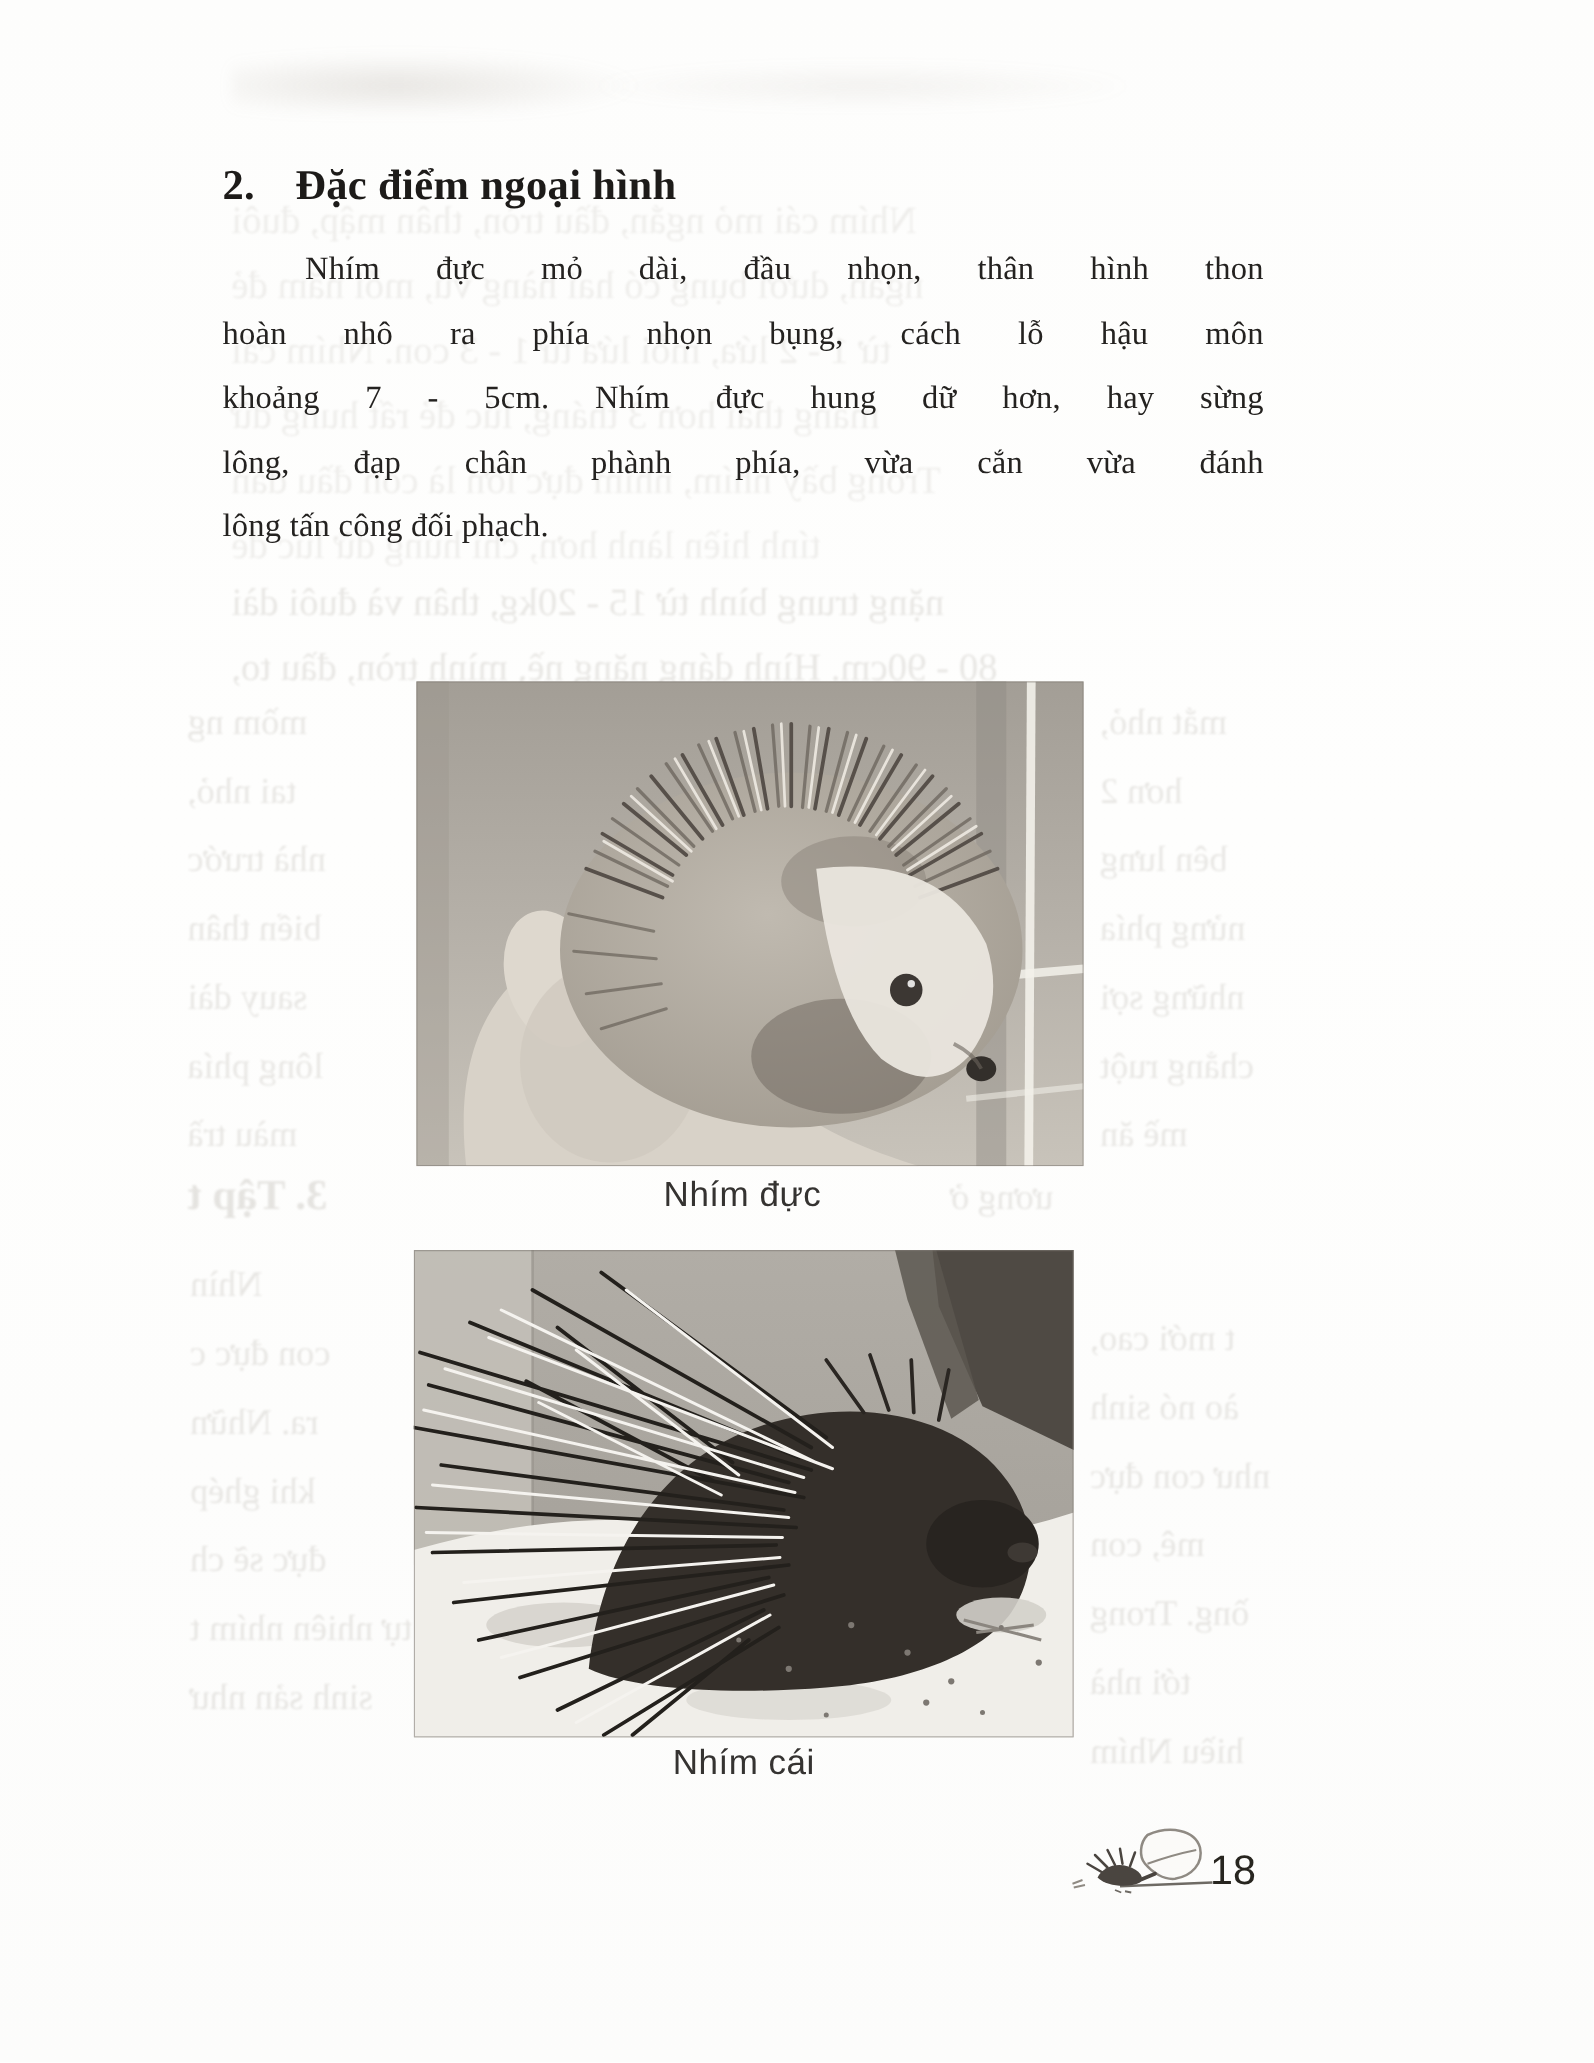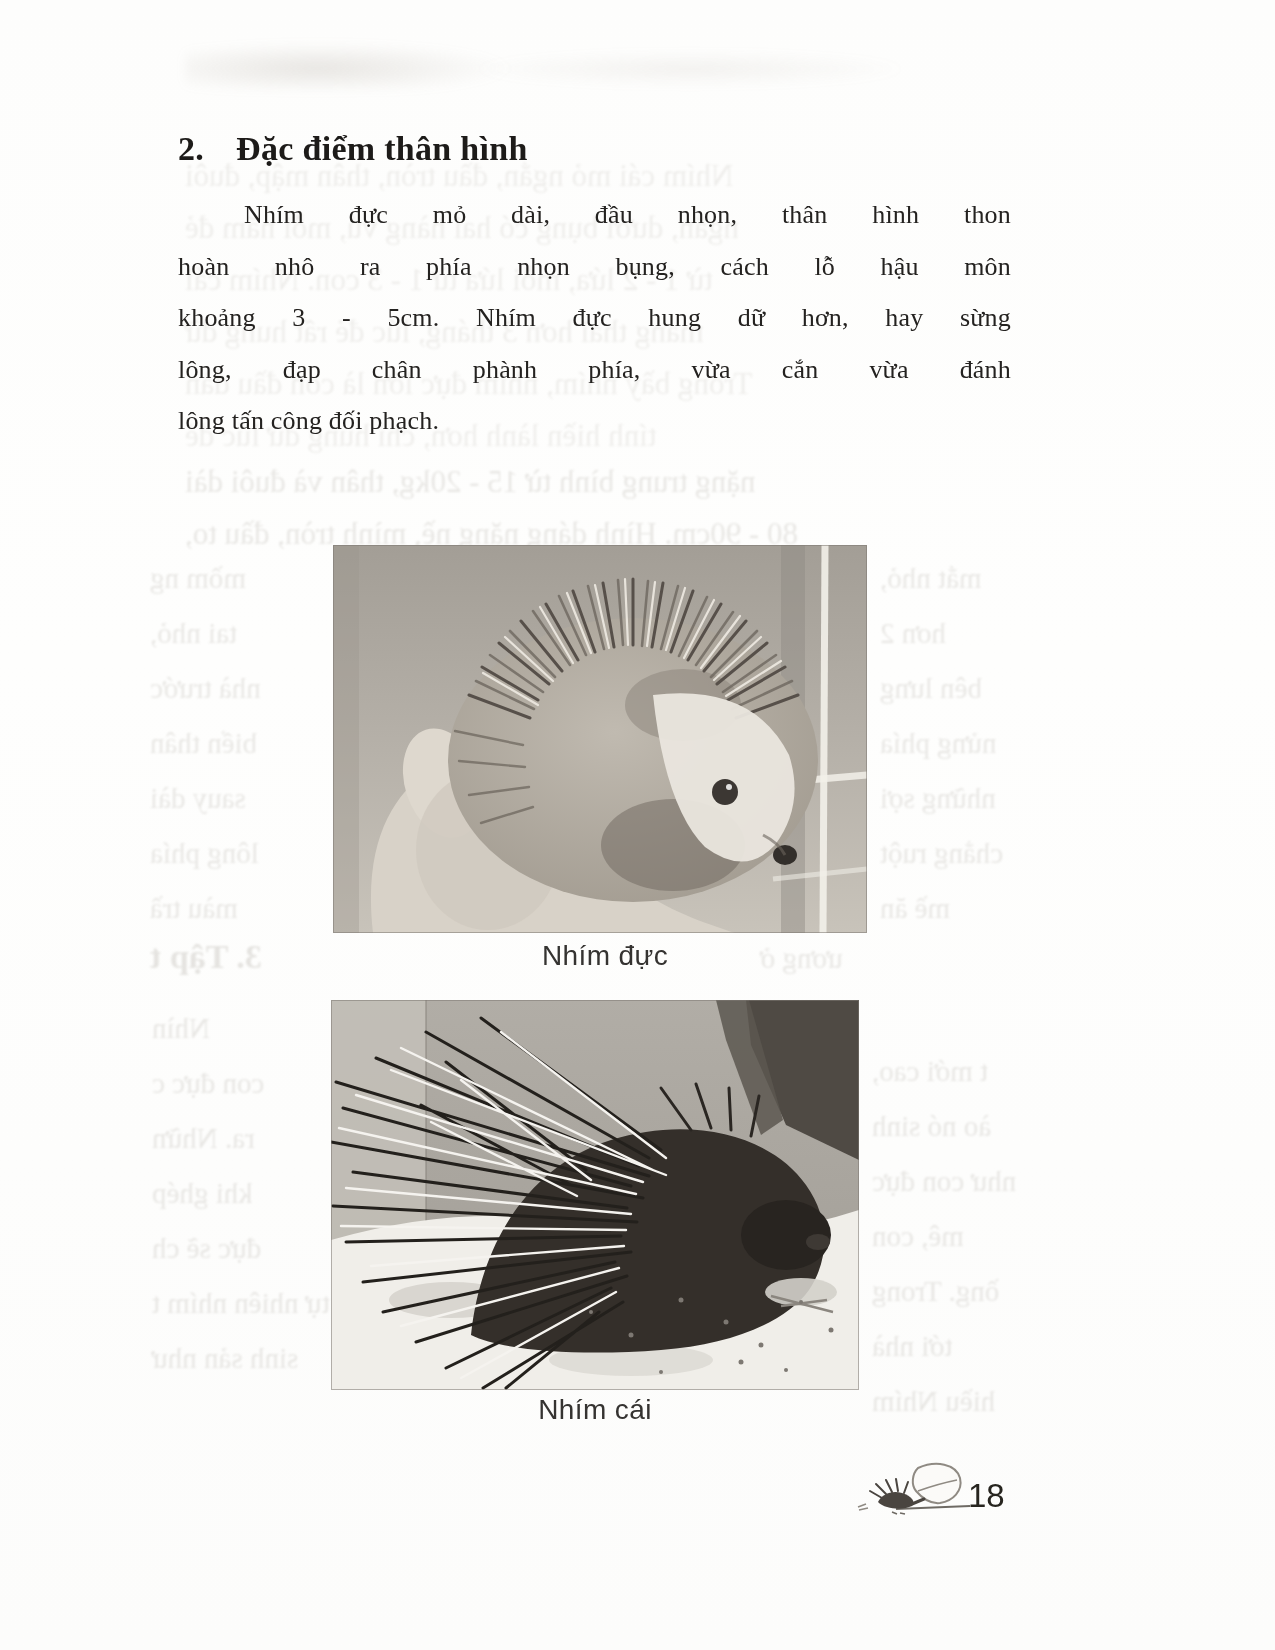--- a/index.html
+++ b/index.html
@@ -96,27 +96,27 @@
 
   <div class="ghost vis frag" style="left:872px;top:1055px;">t mới cao,</div>
   <div class="ghost vis frag" style="left:872px;top:1110px;">ào nó sinh</div>
   <div class="ghost vis frag" style="left:872px;top:1165px;">như con đực</div>
   <div class="ghost vis frag" style="left:872px;top:1220px;">mê, con</div>
   <div class="ghost vis frag" style="left:872px;top:1275px;">ồng. Trong</div>
   <div class="ghost vis frag" style="left:872px;top:1330px;">tới nhà</div>
   <div class="ghost vis frag" style="left:872px;top:1385px;">hiều Nhím</div>
 
   <div class="heading">
-    <span class="num">2.</span><span>Đặc điểm thân hình</span>
+    <span class="num">2.</span><span>Đặc điểm ngoại hình</span>
   </div>
 
   <div class="bodytext">
     <div class="line first">Nhím đực mỏ dài, đầu nhọn, thân hình thon</div>
     <div class="line">hoàn nhô ra phía nhọn bụng, cách lỗ hậu môn</div>
-    <div class="line">khoảng 3 - 5cm. Nhím đực hung dữ hơn, hay sừng</div>
+    <div class="line">khoảng 7 - 5cm. Nhím đực hung dữ hơn, hay sừng</div>
     <div class="line">lông, đạp chân phành phía, vừa cắn vừa đánh</div>
     <div class="line last">lông tấn công đối phạch.</div>
   </div>
 
   <div class="figure" style="left:333px;top:545px;">
     <svg width="534" height="388" viewBox="0 0 534 388">
       <defs>
         <linearGradient id="p1bg" x1="0" y1="0" x2="0" y2="1">
           <stop offset="0" stop-color="#a39e96"></stop>
           <stop offset="0.5" stop-color="#b5b0a8"></stop>
@@ -155,21 +155,21 @@
 
       <circle cx="392" cy="247" r="13" fill="#3c3733"></circle>
       <circle cx="396" cy="242" r="3" fill="#ffffff" opacity="0.85"></circle>
 
       <ellipse cx="452" cy="310" rx="12" ry="10" fill="#332f2b"></ellipse>
       <path d="M430,290 Q446,298 452,310" stroke="#6b645c" stroke-width="3" fill="none" opacity="0.6"></path>
 
       <rect x="0.5" y="0.5" width="533" height="387" fill="none" stroke="#7e7972" stroke-width="1" opacity="0.55"></rect>
     </svg>
   </div>
-  <div class="caption" style="left:338px;top:940px;width:534px;">Nhím đực</div>
+  <div class="caption" style="left:327px;top:940px;width:534px;">Nhím đực</div>
 
   <div class="figure" style="left:331px;top:1000px;">
     <svg width="528" height="390" viewBox="0 0 528 390">
       <defs>
         <linearGradient id="p2bg" x1="0" y1="0" x2="0" y2="1">
           <stop offset="0" stop-color="#b1ada6"></stop>
           <stop offset="1" stop-color="#a09c95"></stop>
         </linearGradient>
       </defs>
       <rect x="0" y="0" width="528" height="390" fill="url(#p2bg)"></rect>

